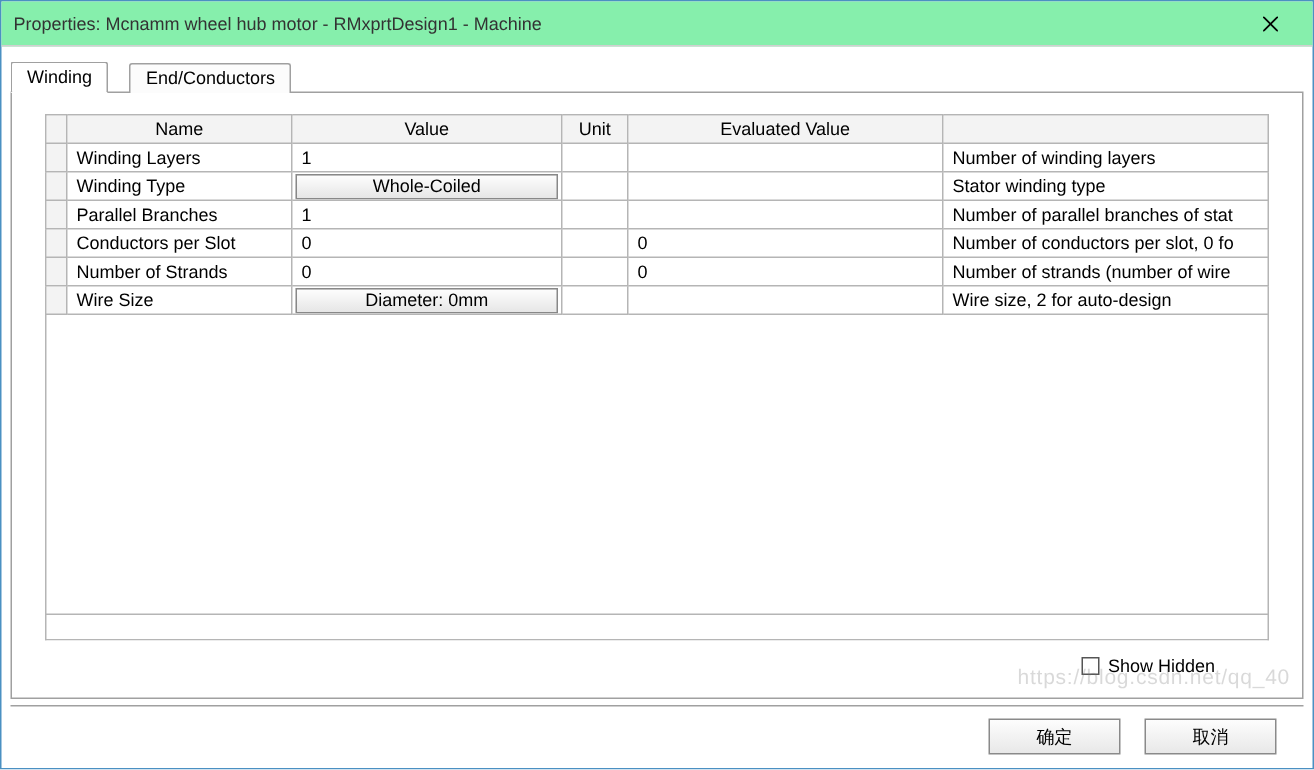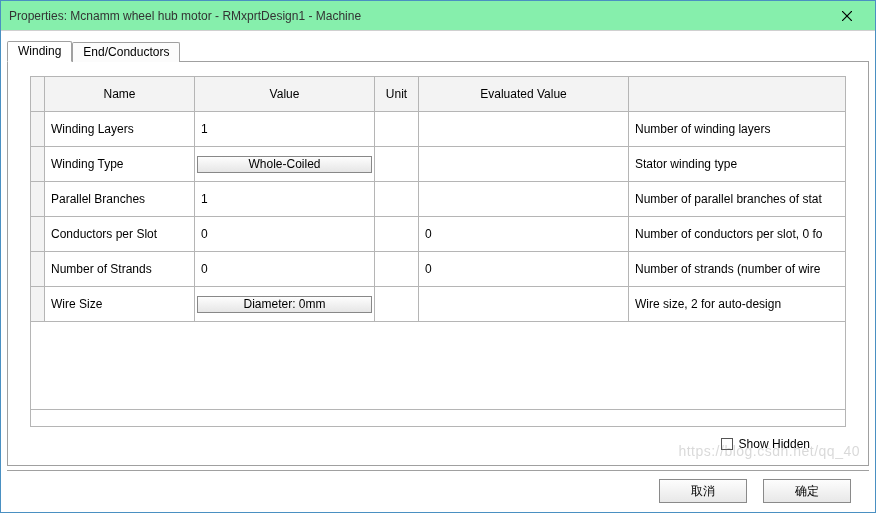--- a/index.html
+++ b/index.html
@@ -42,21 +42,21 @@
     height: 24px;
     position: relative;
     z-index: 2;
   }
   .tab {
     border: 1px solid #a0a0a0;
     border-bottom: none;
     padding: 2px 10px 3px 10px;
     font-size: 12px;
     background: #fcfcfc;
-    margin-right: 0;
+    margin-right: 14px;
     position: relative;
     top: 1px;
     border-radius: 2px 2px 0 0;
   }
   .tab.active {
     background: #fff;
     border-bottom: 1px solid #fff;
     z-index: 3;
   }
 
@@ -74,21 +74,21 @@
     overflow: hidden;
   }
   .grid {
     border-collapse: collapse;
     width: 100%;
     table-layout: fixed;
   }
   .grid th, .grid td {
     border: 1px solid #b5b5b5;
     padding: 1px 6px;
-    height: 35px;
+    height: 19px;
     font-size: 12px;
     white-space: nowrap;
     overflow: hidden;
     text-overflow: clip;
     background: #fff;
   }
   .grid th {
     background: #f3f3f3;
     font-weight: normal;
     text-align: center;
@@ -285,18 +285,18 @@
         <label class="checkbox">
           <span class="box"></span>
           <span>Show Hidden</span>
         </label>
       </div>
 
       <div class="watermark">https://blog.csdn.net/qq_40</div>
     </div>
 
     <div class="bottombar">
+      <button class="btn">确定</button>
       <button class="btn">取消</button>
-      <button class="btn">确定</button>
     </div>
 
   </div>
 </div>
 
 </body></html>

